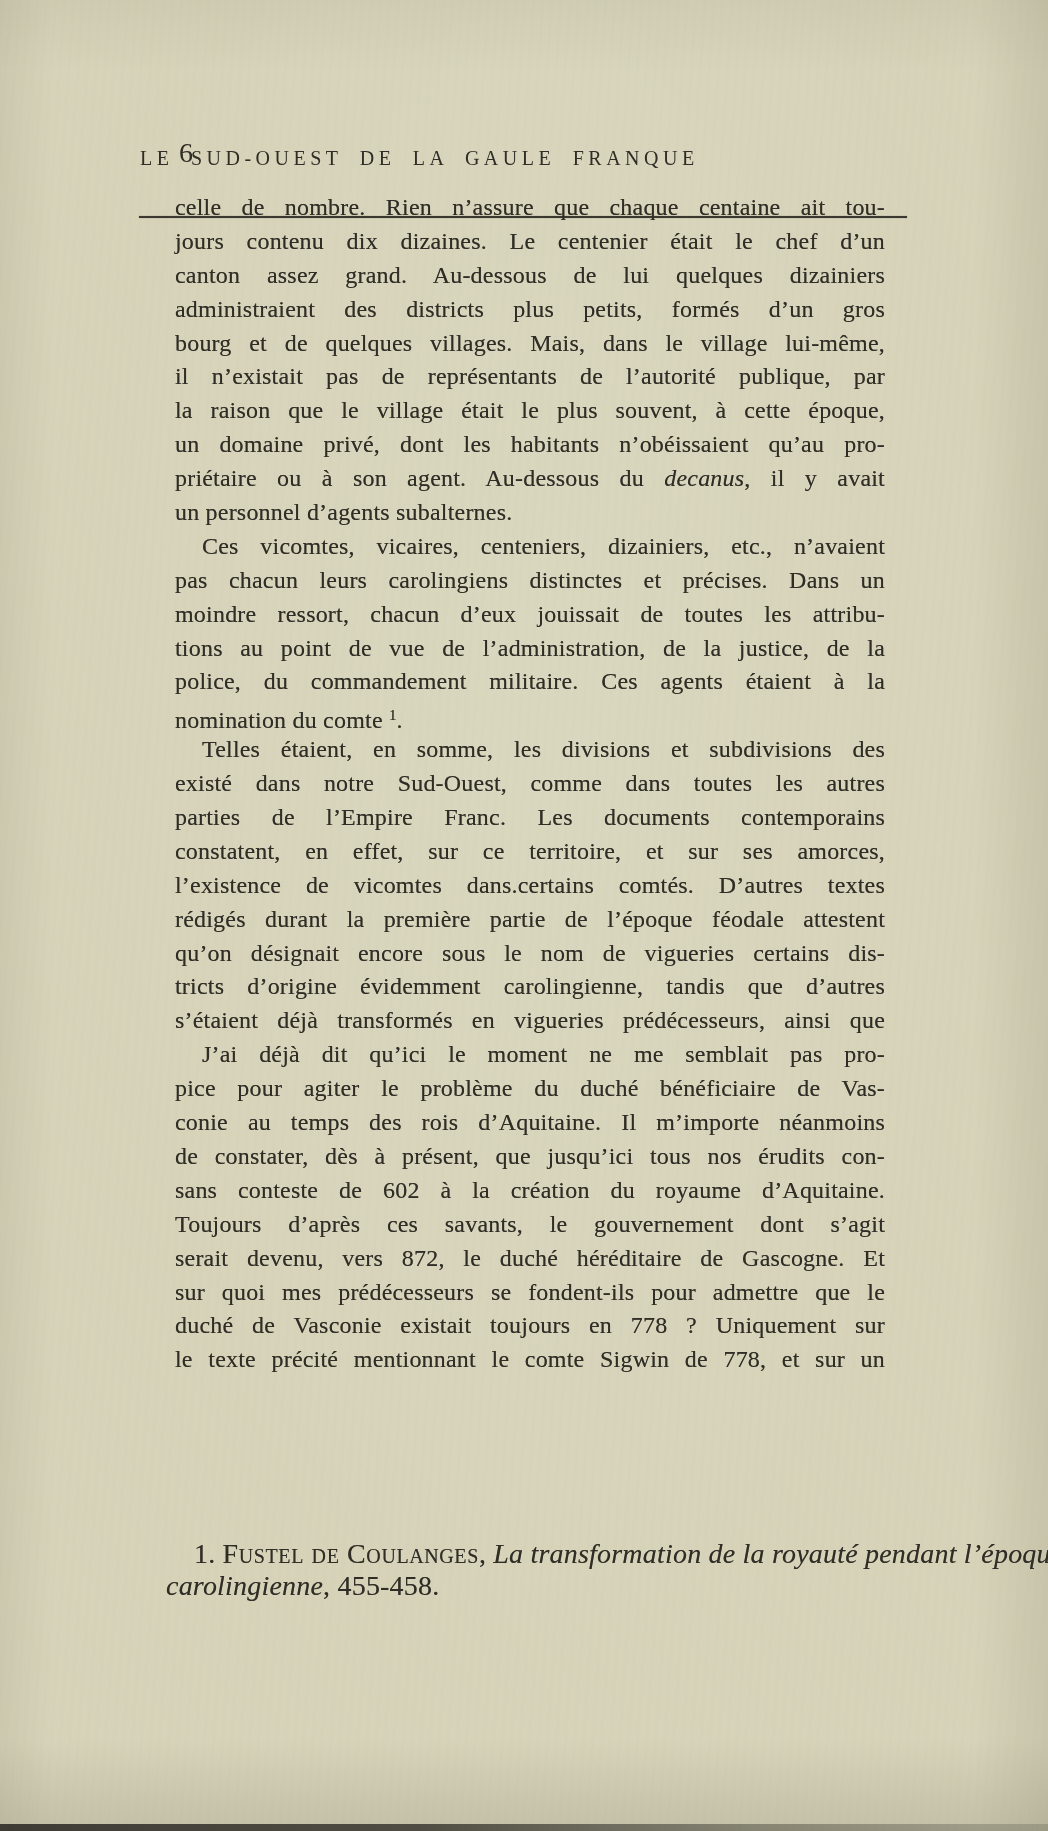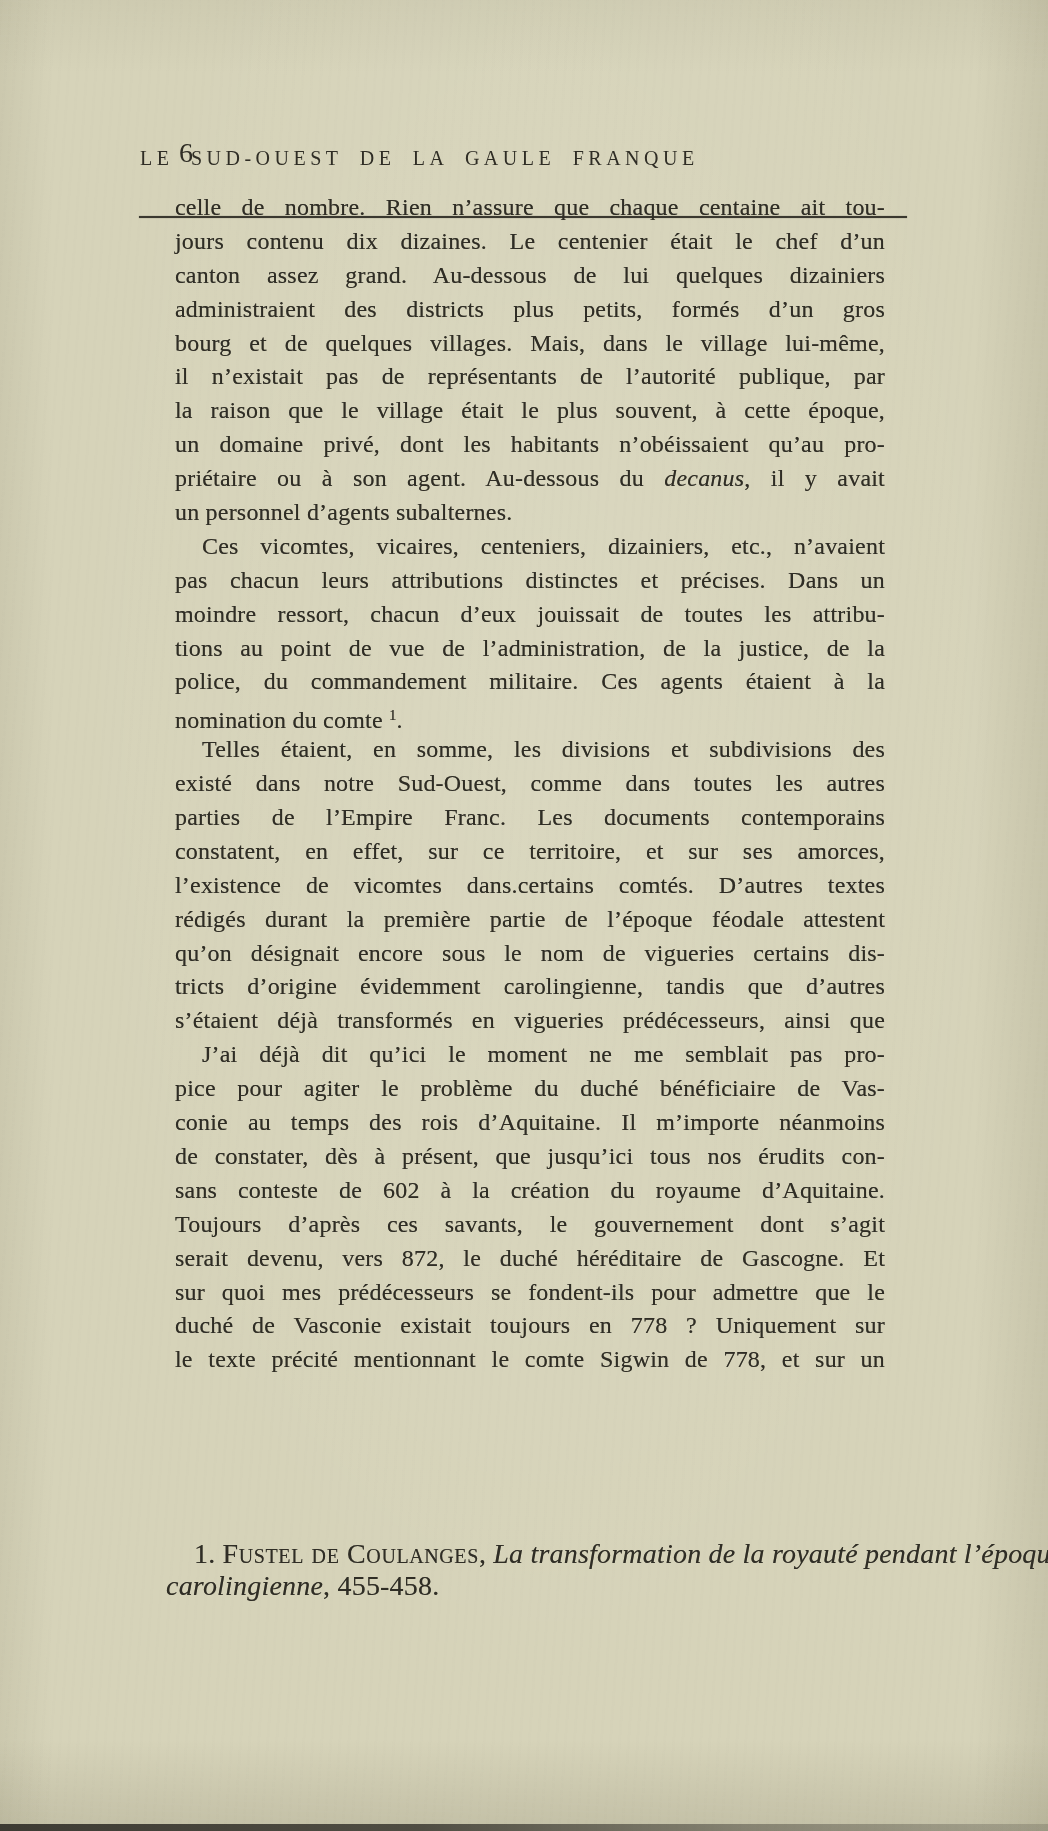--- a/index.html
+++ b/index.html
@@ -89,21 +89,21 @@
         <div class="line">administraient des districts plus petits, formés d’un gros</div>
         <div class="line">bourg et de quelques villages. Mais, dans le village lui-même,</div>
         <div class="line">il n’existait pas de représentants de l’autorité publique, par</div>
         <div class="line">la raison que le village était le plus souvent, à cette époque,</div>
         <div class="line">un domaine privé, dont les habitants n’obéissaient qu’au pro-</div>
         <div class="line">priétaire ou à son agent. Au-dessous du <span class="it">decanus</span>, il y avait</div>
         <div class="line end">un personnel d’agents subalternes.</div>
       </div>
       <div>
         <div class="line indent">Ces vicomtes, vicaires, centeniers, dizainiers, etc., n’avaient</div>
-        <div class="line">pas chacun leurs attributions distinctes et précises. Dans un</div>
+        <div class="line">pas chacun leurs carolingiens distinctes et précises. Dans un</div>
         <div class="line">moindre ressort, chacun d’eux jouissait de toutes les attribu-</div>
         <div class="line">tions au point de vue de l’administration, de la justice, de la</div>
         <div class="line">police, du commandement militaire. Ces agents étaient à la</div>
         <div class="line end">nomination du comte <span class="sup">1</span>.</div>
       </div>
       <div>
         <div class="line indent">Telles étaient, en somme, les divisions et subdivisions des</div>
         <div class="line">existé dans notre Sud-Ouest, comme dans toutes les autres</div>
         <div class="line">parties de l’Empire Franc. Les documents contemporains</div>
         <div class="line">constatent, en effet, sur ce territoire, et sur ses amorces,</div>

